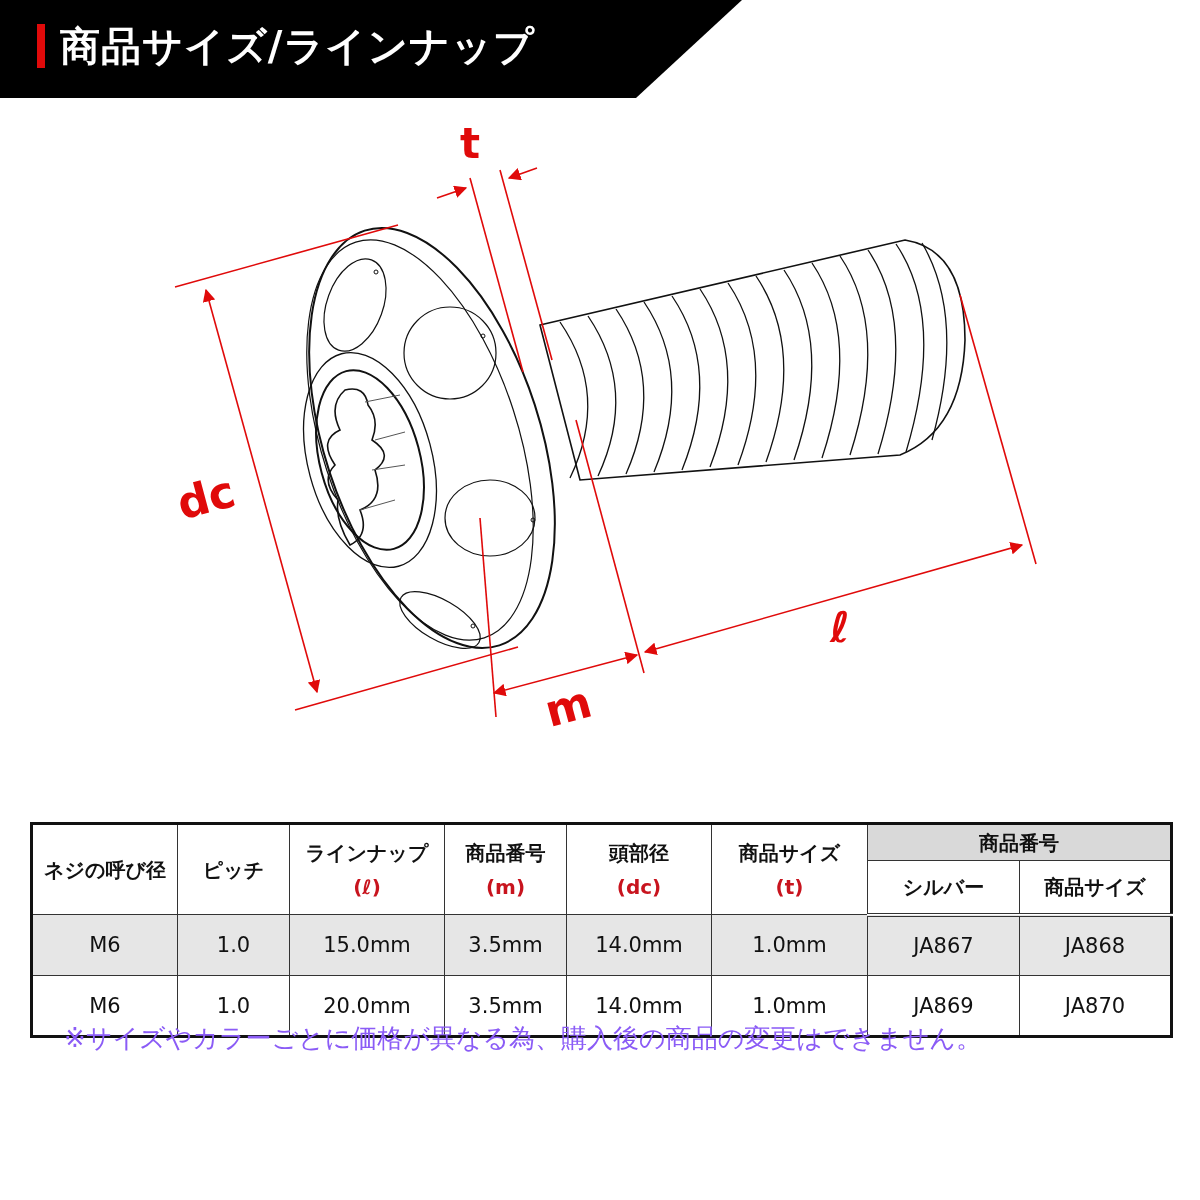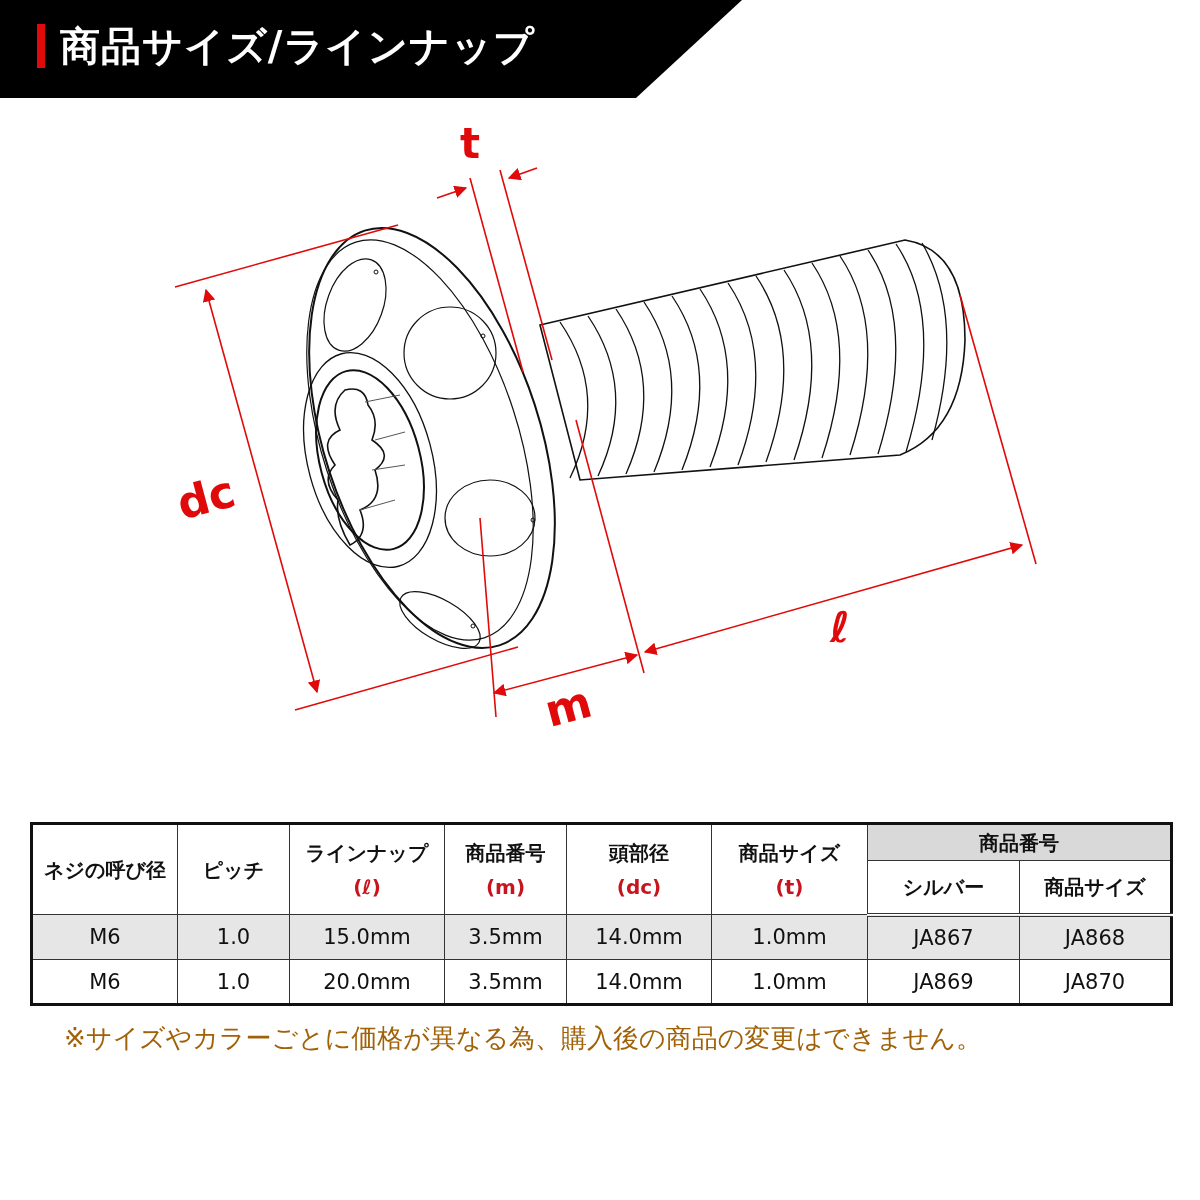--- a/index.html
+++ b/index.html
@@ -17,27 +17,27 @@
   .dim-label { font-family: "DejaVu Sans", "Liberation Sans", sans-serif; font-weight: bold; fill: #e00a0a; }
 
   
   .spec-table { position: absolute; left: 30px; top: 822px; width: 1143px; border-collapse: collapse; border: 3px solid #111; table-layout: fixed; }
   .spec-table th, .spec-table td { border: 1px solid #333; text-align: center; vertical-align: middle; font-size: 20px; padding: 0; }
   .spec-table th { font-weight: bold; background: #ffffff; line-height: 34px; }
   .spec-table th.group { background: #d9d9d9; height: 37px; margin-left: 32px; }
   .spec-table th.sub { height: 54px; }
   .spec-table .sym { display: block; color: #c8141e; font-weight: bold; }
   .spec-table thead tr:last-child th { border-bottom: 4px double #333; }
-  .spec-table tbody td { height: 45px; font-size: 21px; font-weight: 500; }
+  .spec-table tbody td { height: 61px; font-size: 21px; font-weight: 500; }
   .spec-table tbody tr.shaded td { background: #e6e6e6; }
 
   
   .notes { position: absolute; left: 64px; top: 1020px; width: 1120px; }
   .note { font-size: 26px; line-height: 37px; color: #111; white-space: nowrap; }
-  .note.warn { color: #a16207; }
+  .note.warn { color: #8b5cf6; }
 </style>
 </head>
 <body>
 
 <div class="banner">
   <svg width="1200" height="98">
     <polygon points="0,0 742,0 636,98 0,98" fill="#000000"></polygon>
   </svg>
   <div class="banner-accent"></div>
   <div class="banner-title">商品サイズ/ラインナップ</div>

